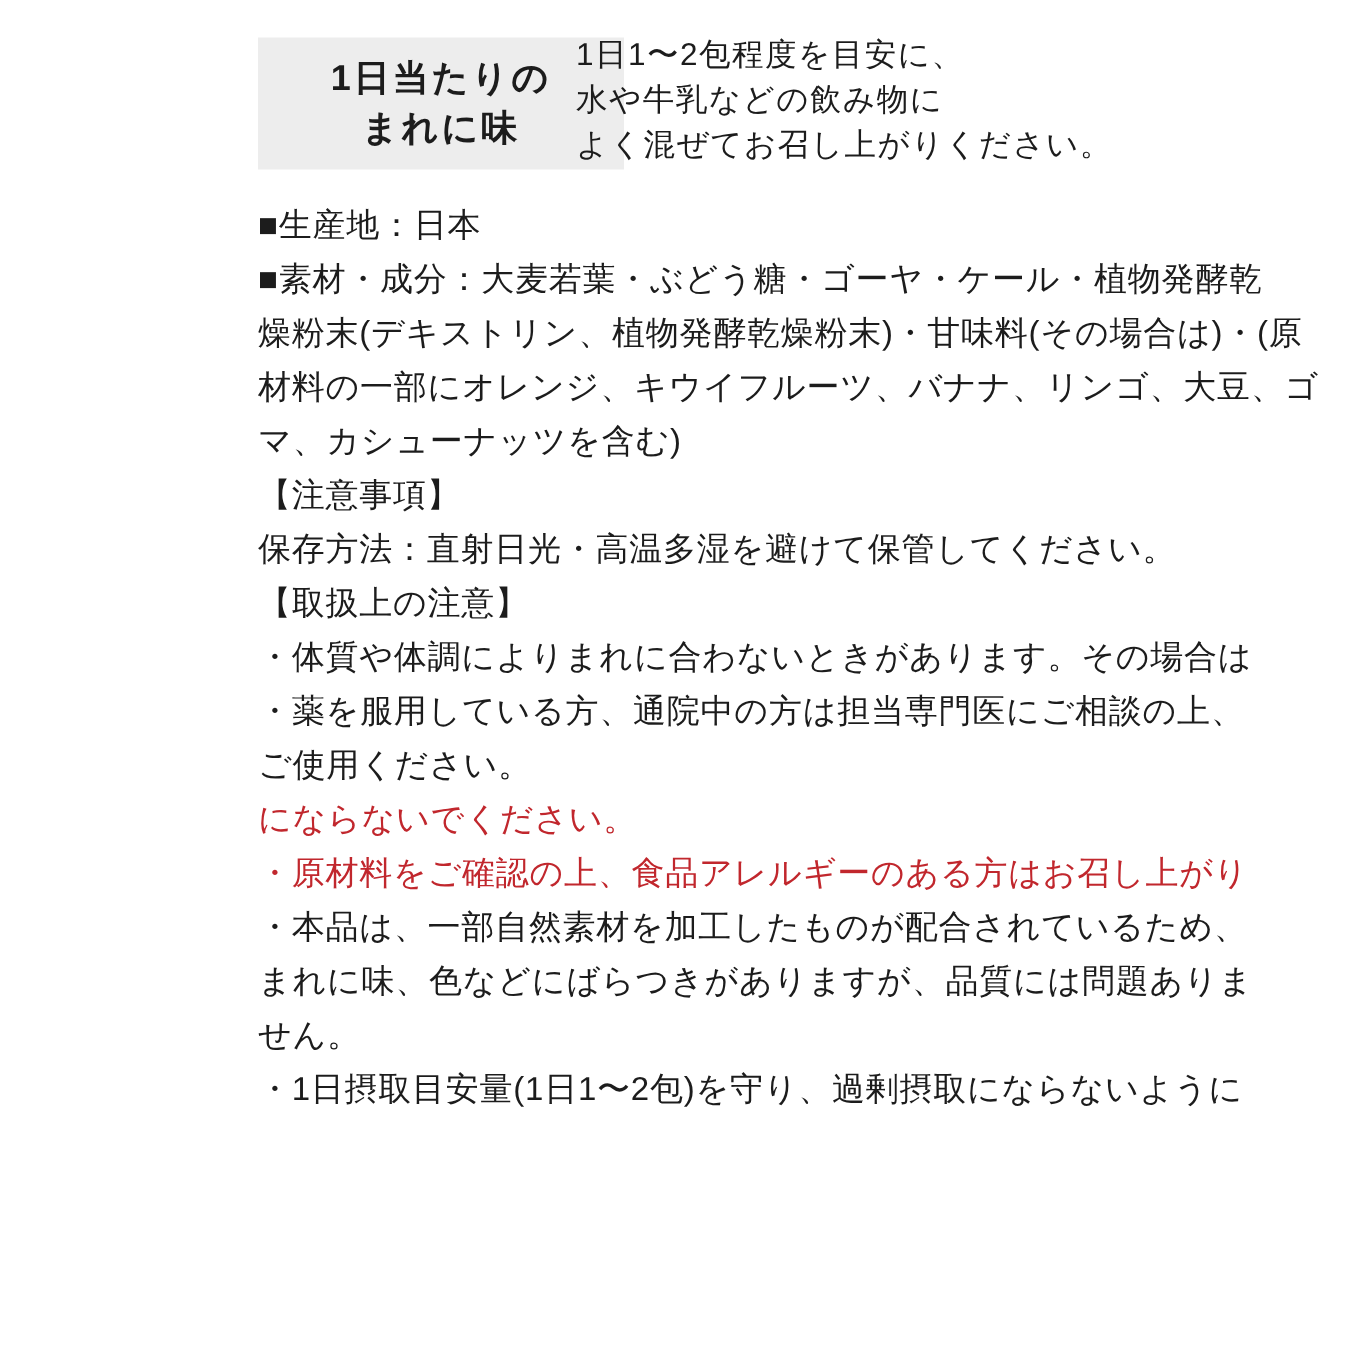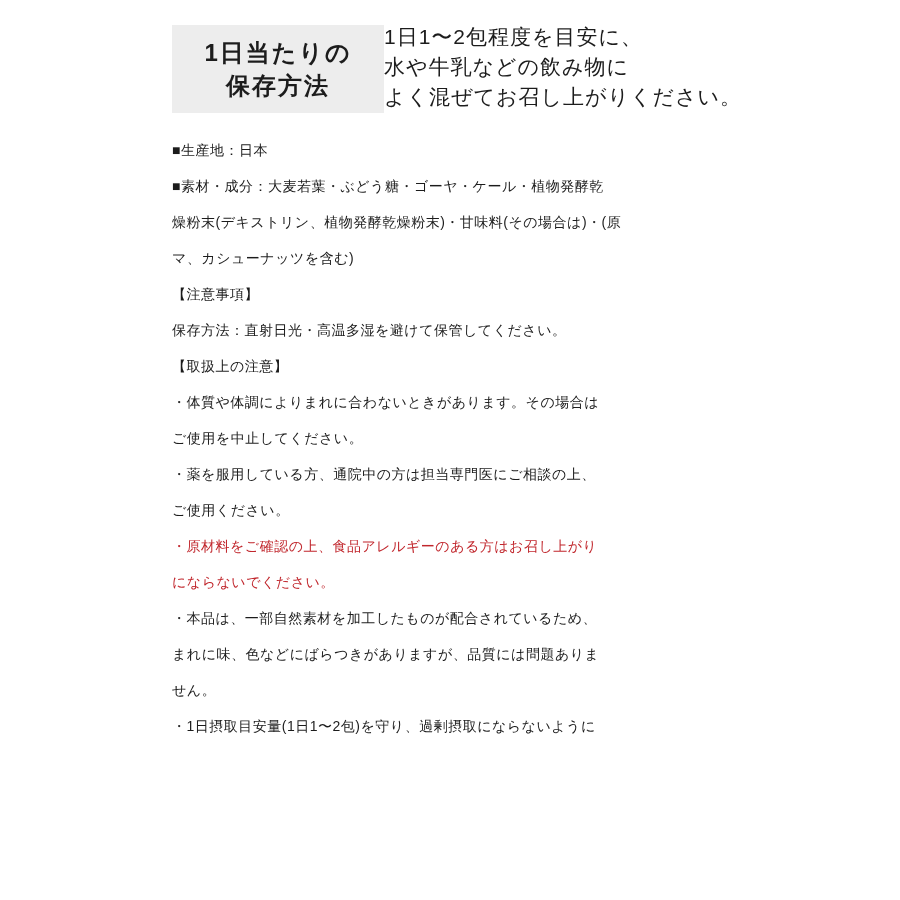--- a/index.html
+++ b/index.html
@@ -20,21 +20,21 @@
     width: 900px;
     height: 900px;
     background: var(--page-bg);
     overflow: hidden;
   }
   
   .intake-box {
     position: absolute;
     left: 172px;
     top: 25px;
-    width: 212px;
+    width: 244px;
     height: 88px;
     background: var(--box-bg);
     display: flex;
     flex-direction: column;
     align-items: center;
     justify-content: center;
   }
   .intake-box .box-line {
     font-size: 24px;
     line-height: 33px;
@@ -54,58 +54,58 @@
     line-height: 30px;
     font-weight: 500;
     letter-spacing: 1px;
     white-space: nowrap;
   }
   
   .notes-body {
     position: absolute;
     left: 172px;
     top: 132px;
-    font-size: 14px;
+    font-size: 22px;
     line-height: 36px;
     font-weight: 500;
     letter-spacing: 0.5px;
     white-space: nowrap;
   }
   .notes-body p { margin: 0; }
   .notes-body p.red { color: var(--red-color); }
 </style>
 </head>
 <body>
 
 <div class="canvas">
 
   <div class="intake-box">
     <div class="box-line">1日当たりの</div>
-    <div class="box-line">保存方法</div>
+    <div class="box-line">まれに味</div>
   </div>
 
   <div class="usage-note">
     <div class="note-line">1日1〜2包程度を目安に、</div>
     <div class="note-line">水や牛乳などの飲み物に</div>
     <div class="note-line">よく混ぜてお召し上がりください。</div>
   </div>
 
   <div class="notes-body">
       <p>■生産地：日本</p>
       <p>■素材・成分：大麦若葉・ぶどう糖・ゴーヤ・ケール・植物発酵乾</p>
       <p>燥粉末(デキストリン、植物発酵乾燥粉末)・甘味料(その場合は)・(原</p>
+      <p>材料の一部にオレンジ、キウイフルーツ、バナナ、リンゴ、大豆、ゴ</p>
       <p>マ、カシューナッツを含む)</p>
       <p>【注意事項】</p>
       <p>保存方法：直射日光・高温多湿を避けて保管してください。</p>
       <p>【取扱上の注意】</p>
       <p>・体質や体調によりまれに合わないときがあります。その場合は</p>
-      <p>ご使用を中止してください。</p>
       <p>・薬を服用している方、通院中の方は担当専門医にご相談の上、</p>
       <p>ご使用ください。</p>
+      <p class="red">にならないでください。</p>
       <p class="red">・原材料をご確認の上、食品アレルギーのある方はお召し上がり</p>
-      <p class="red">にならないでください。</p>
       <p>・本品は、一部自然素材を加工したものが配合されているため、</p>
       <p>まれに味、色などにばらつきがありますが、品質には問題ありま</p>
       <p>せん。</p>
       <p>・1日摂取目安量(1日1〜2包)を守り、過剰摂取にならないように</p>
     </div>
 
 </div>
 
 </body></html>

